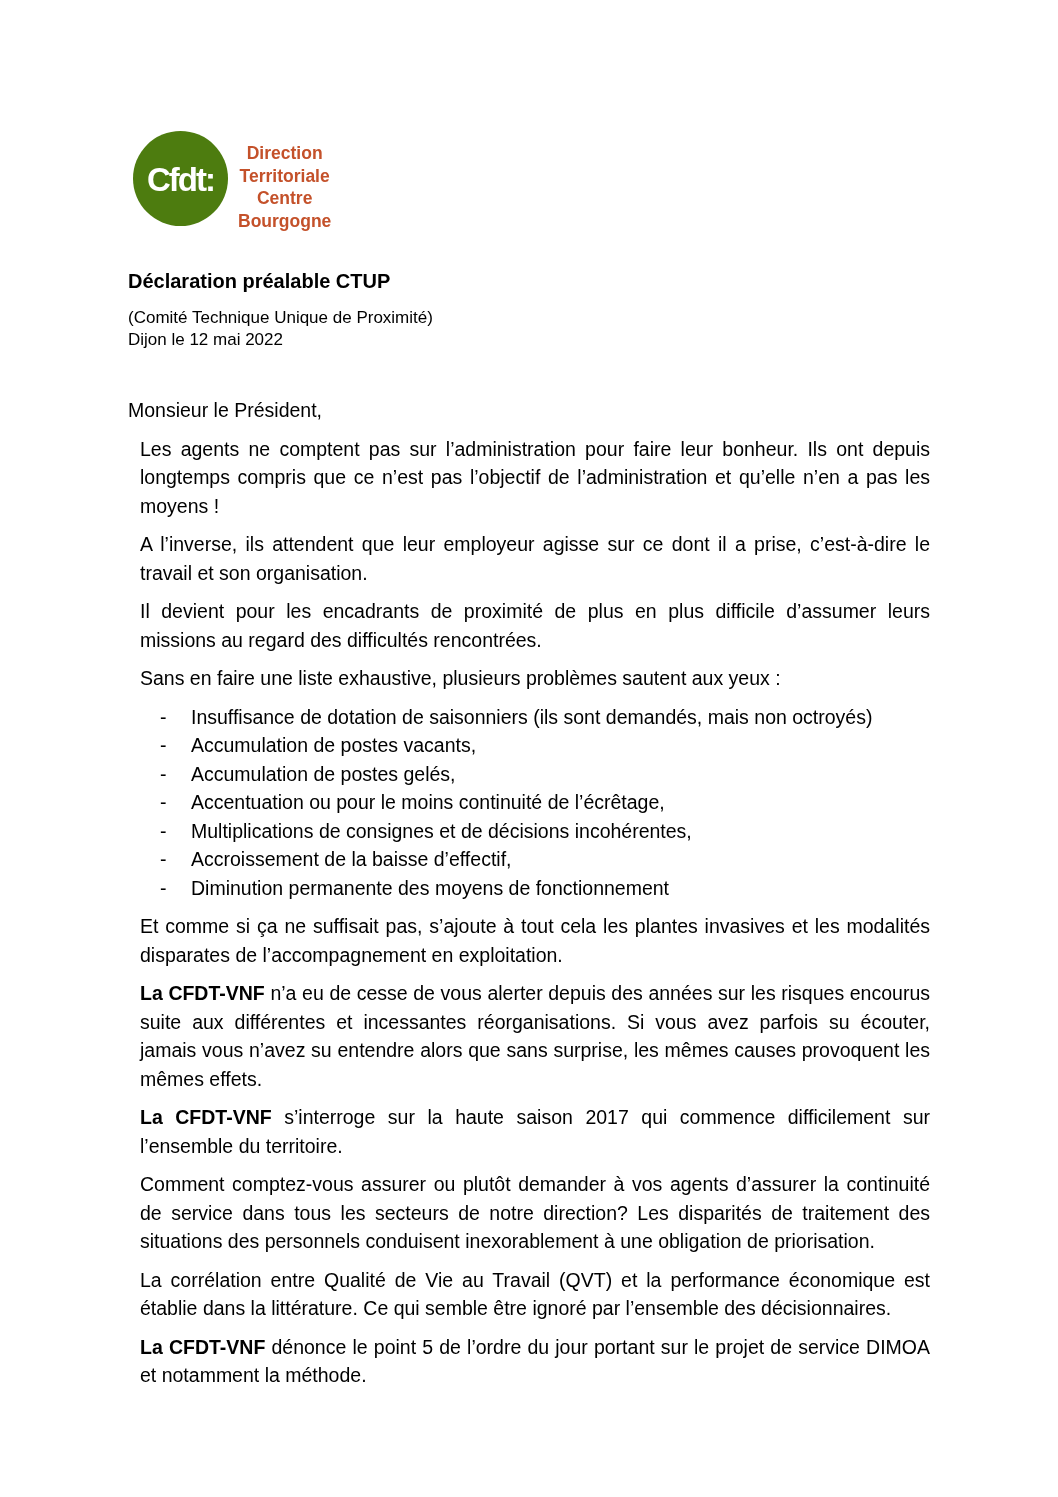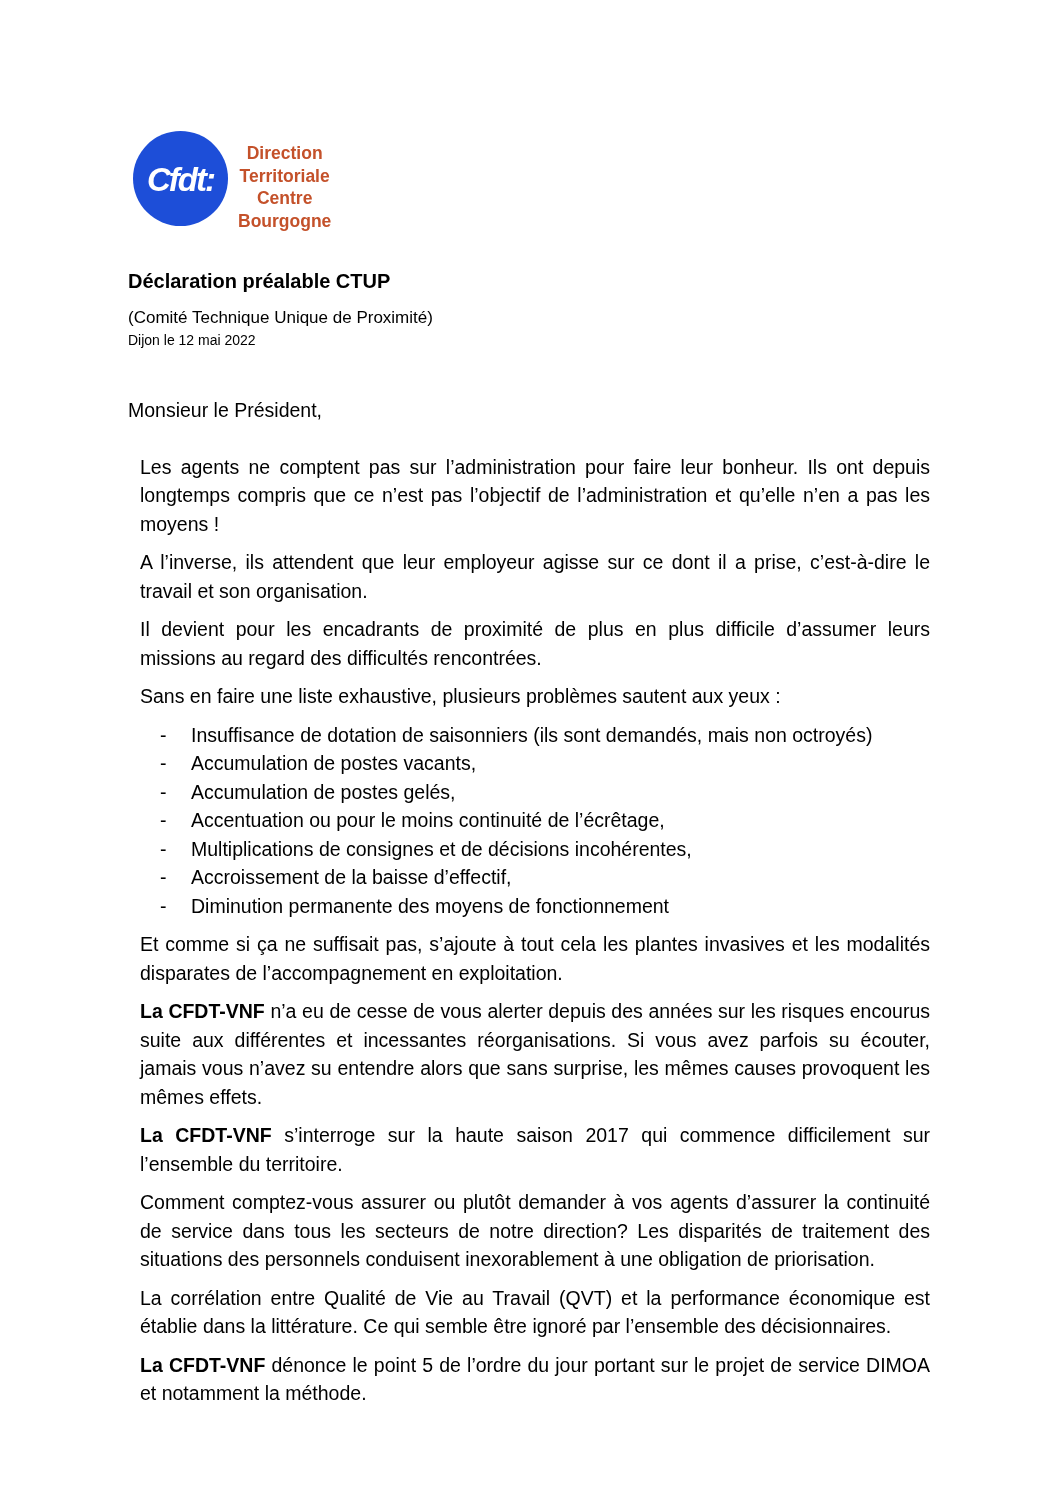--- a/index.html
+++ b/index.html
@@ -62,41 +62,41 @@
     font-weight: 700;
     font-size: 20px;
     line-height: 24px;
   }
   .doc-subtitle {
     font-size: 17px;
     line-height: 20px;
     margin-top: 15px;
   }
   .doc-date {
-    font-size: 14px;
+    font-size: 17px;
     line-height: 24px;
     white-space: nowrap;
   }
 
   
   .letter-body {
     margin-top: 44px;
     font-size: 19.5px;
     line-height: 28.5px;
   }
   .letter-body p {
     margin: 0 0 10px 12px;
     text-align: justify;
   }
   .salutation p {
     margin: 0;
     text-align: left;
   }
   .salutation {
-    margin-bottom: 28px;
+    margin-bottom: 10px;
   }
   .issues-list {
     margin: 0 0 10px 0;
   }
   .issue-row {
     display: flex;
     align-items: flex-start;
   }
   .issue-dash {
     flex: 0 0 auto;
@@ -106,21 +106,21 @@
   .issue-text {
     flex: 1 1 auto;
   }
 </style>
 </head>
 <body>
 
 <div class="page">
 
   <div class="logo-row">
-    <div class="logo-circle" id="logo-circle" style="background: #1d4ed8; font-style: italic;">
+    <div class="logo-circle" id="logo-circle" style="background: #4d7c0f;">
       <span class="logo-acronym">Cfdt:</span>
     </div>
     <div class="org-name" id="org-name" style="color: rgb(196, 81, 42);">
       <div>Direction</div>
       <div>Territoriale</div>
       <div>Centre</div>
       <div>Bourgogne</div>
     </div>
   </div>
 

